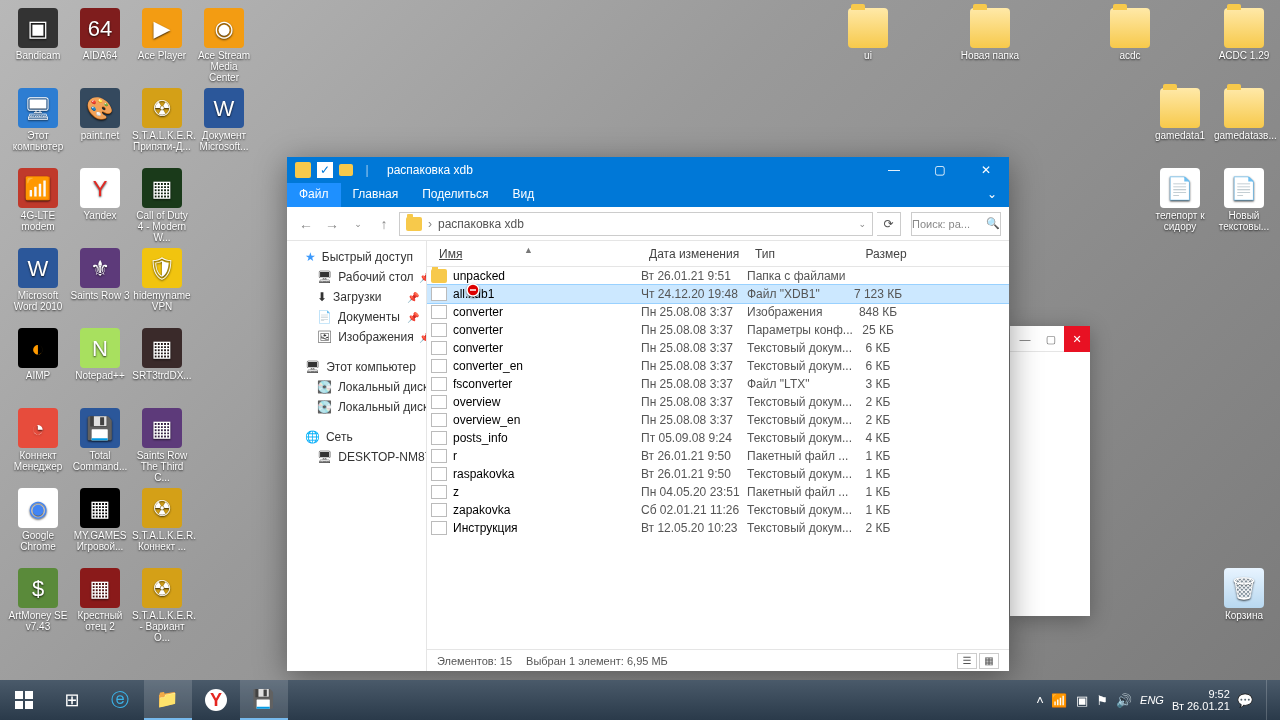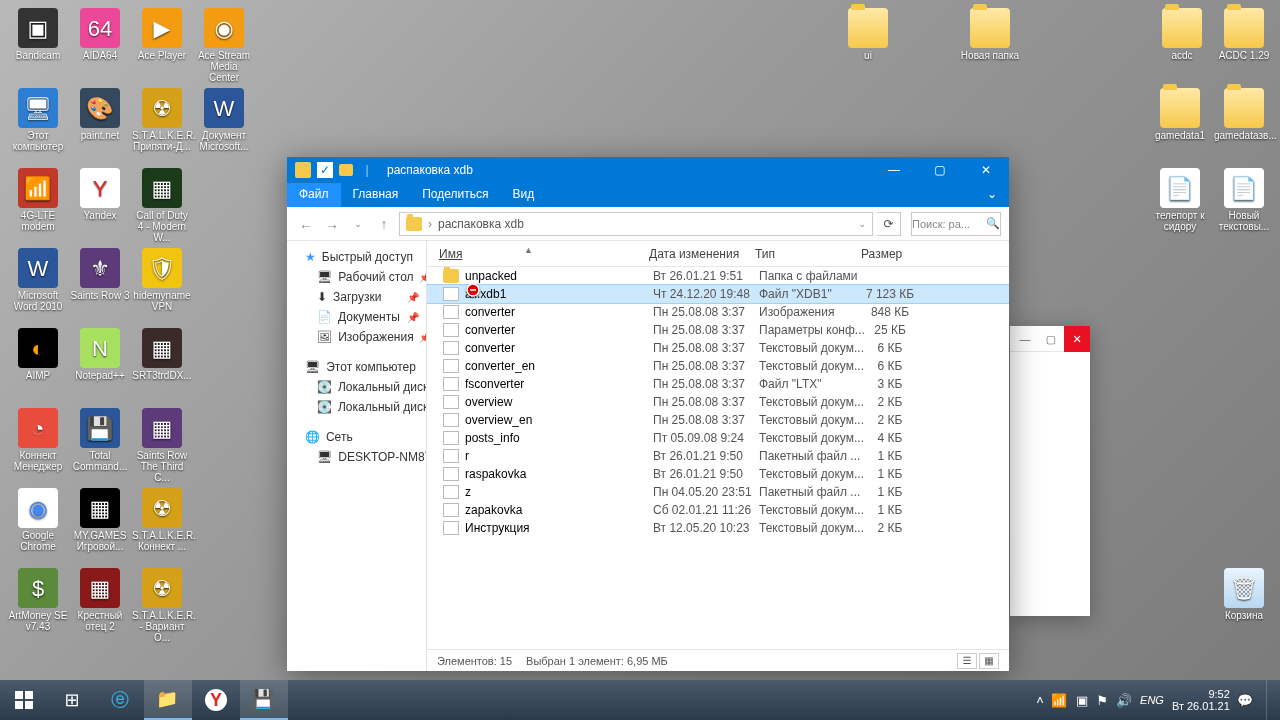--- a/index.html
+++ b/index.html
@@ -75,24 +75,24 @@
 .nav .sep { height:10px; }
 
 .files { flex:1; display:flex; flex-direction:column; }
 .cols {
   height:26px; border-bottom:1px solid #e5e5e5; display:flex; align-items:center; font-size:12px; color:#444; padding-left:12px;
 }
 .col-name{ width:210px; position:relative;text-decoration:underline;}
 .col-name .sort{ position:absolute; left:85px; top:-2px; font-size:9px; color:#777;}
 .col-date{ width:106px;}
 .col-type{ width:106px;}
-.col-size{ width:60px; text-align:left; padding-right:10px;}
+.col-size{ width:60px; text-align:center; padding-right:10px;}
 
 .list { flex:1; overflow:auto; font-size:12px; }
-.row { height:18px; display:flex; align-items:center; padding-left:16px; }
+.row { height:18px; display:flex; align-items:center; padding-left:4px; }
 .row.sel { background:#cce8ff; outline:1px solid #99d1ff; }
 .row .ic { width:16px; height:14px; margin-right:6px; display:inline-flex; align-items:center; justify-content:center; font-size:11px;}
 .row .fold { background:#f7c94b; border-radius:2px; position:relative;}
 .row .fold::before{content:"";position:absolute;top:-3px;left:1px;width:6px;height:4px;background:#f7c94b;border-radius:1px 1px 0 0;}
 .row .file { border:1px solid #bbb; background:#fff;}
 .row .nm{ width:188px; white-space:nowrap; overflow:hidden; text-overflow:ellipsis;}
 .row .dt{ width:106px; color:#555;}
 .row .tp{ width:106px; color:#555; white-space:nowrap; overflow:hidden; text-overflow:ellipsis;}
 .row .sz{ width:60px; text-align:center; padding-right:10px; color:#555;}
 
@@ -134,21 +134,21 @@
 </head>
 <body>
 
 <div class="desktop">
   <div id="dicons">
       <div class="dicon" style="left: 8px; top: 8px;">
         <div class="ic" style="background:#333;color:#fff">▣</div>
         <div>Bandicam</div>
       </div>
       <div class="dicon" style="left: 70px; top: 8px;">
-        <div class="ic" style="background:#ec4899;color:#fff">64</div>
+        <div class="ic" style="background:#7f1d1d;color:#fff">64</div>
         <div>AIDA64</div>
       </div>
       <div class="dicon" style="left: 132px; top: 8px;">
         <div class="ic" style="background:#f39c12;color:#fff">▶</div>
         <div>Ace Player</div>
       </div>
       <div class="dicon" style="left: 194px; top: 8px;">
         <div class="ic" style="background:#f39c12;color:#fff">◉</div>
         <div>Ace Stream Media Center</div>
       </div>
@@ -241,21 +241,21 @@
         <div>S.T.A.L.K.E.R. - Вариант О...</div>
       </div>
       <div class="dicon" style="left: 838px; top: 8px;">
         <div class="ic folder-ic"></div>
         <div>ui</div>
       </div>
       <div class="dicon" style="left: 960px; top: 8px;">
         <div class="ic folder-ic"></div>
         <div>Новая папка</div>
       </div>
-      <div class="dicon" style="left: 1152px; top: 8px;">
+      <div class="dicon" style="left: 1100px; top: 8px;">
         <div class="ic folder-ic"></div>
         <div>acdc</div>
       </div>
       <div class="dicon" style="left: 1214px; top: 8px;">
         <div class="ic folder-ic"></div>
         <div>ACDC 1.29</div>
       </div>
       <div class="dicon" style="left: 1150px; top: 88px;">
         <div class="ic folder-ic"></div>
         <div>gamedata1</div>

